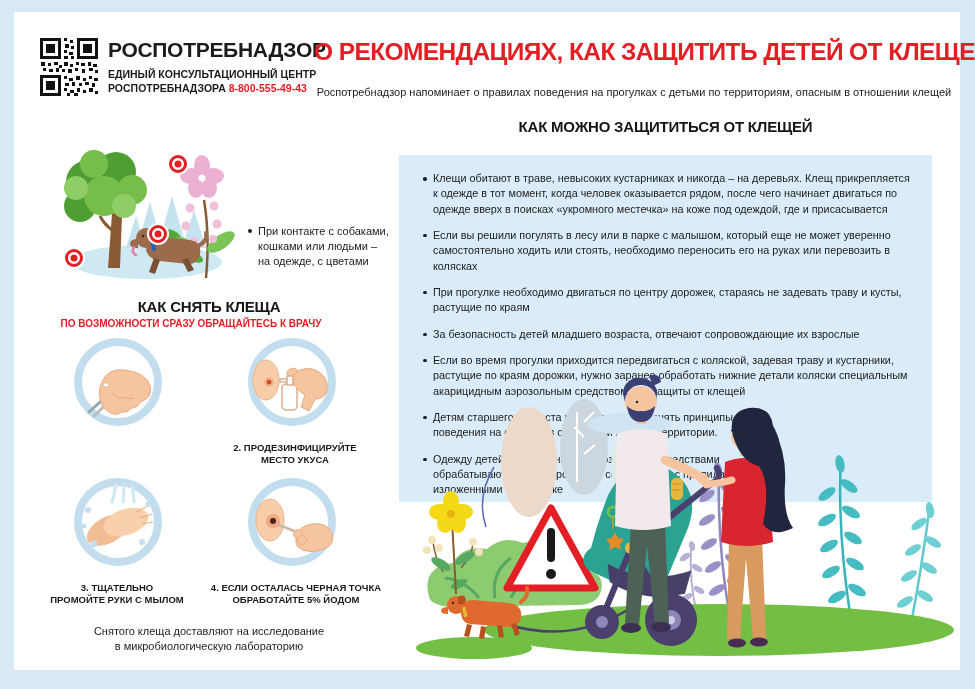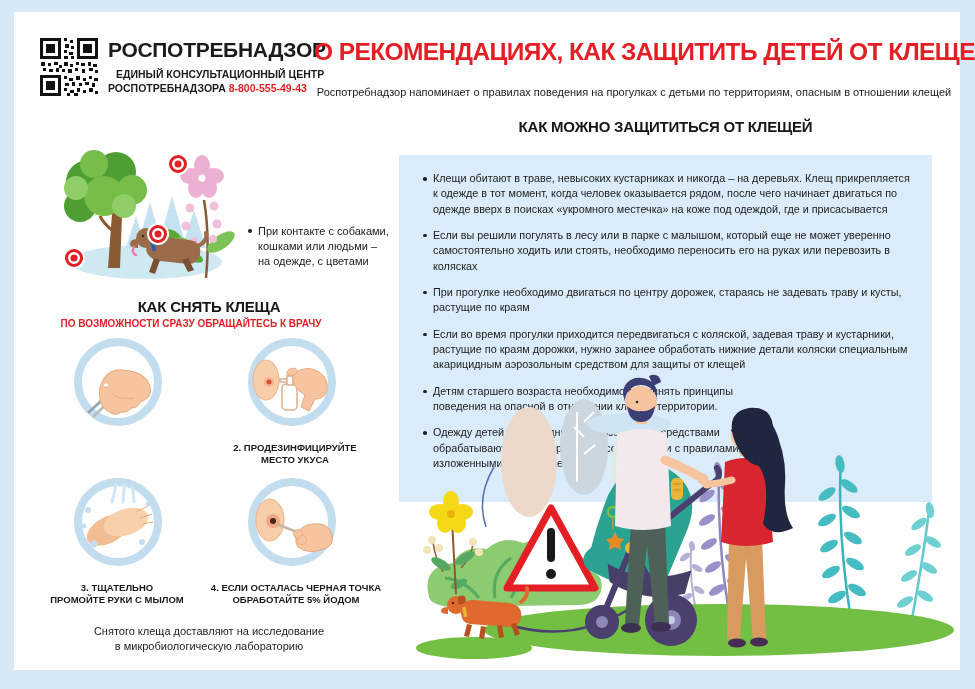--- a/index.html
+++ b/index.html
@@ -3,21 +3,21 @@
 <meta charset="utf-8">
 <style>
   html,body{margin:0;padding:0;}
   body{font-family:"Liberation Sans", sans-serif; background:#e8eef4;}
   .canvas{position:relative;width:975px;height:689px;background:var(--frame_blue,#d7e8f6);overflow:hidden;}
   .page{position:absolute;left:14px;top:12px;width:946px;height:658px;background:#fff;}
 
   
   .qr{position:absolute;left:26px;top:26px;width:58px;height:58px;}
   .logo{position:absolute;left:94px;top:26px;font-size:21px;font-weight:bold;letter-spacing:-0.3px;color:#1b1b1b;white-space:nowrap;}
-  .hc1{position:absolute;left:102px;top:56px;font-size:10.5px;font-weight:bold;color:#1b1b1b;white-space:nowrap;}
+  .hc1{position:absolute;left:94px;top:56px;font-size:10.5px;font-weight:bold;color:#1b1b1b;white-space:nowrap;}
   .hc2{position:absolute;left:94px;top:70px;font-size:10.5px;font-weight:bold;color:#1b1b1b;white-space:nowrap;}
   .hc2 .phone{color:var(--accent_red,#e31e25);}
   .titleblock{position:absolute;left:300px;right:6px;top:26px;text-align:center;}
   .title{font-size:24.5px;font-weight:bold;letter-spacing:-0.6px;color:var(--accent_red,#e31e25);white-space:nowrap;}
   .subtitle{position:absolute;left:300px;right:6px;top:74px;text-align:center;font-size:11px;color:#222;}
 
   
   .sec-h{font-size:15px;font-weight:bold;color:#161616;letter-spacing:-0.2px;text-align:center;}
   .where-h{position:absolute;left:30px;top:106px;width:330px;}
   .protect-h{position:absolute;left:385px;top:106px;width:533px;}
@@ -258,20 +258,21 @@
     <div class="lab-note">Снятого клеща доставляют на исследование
 в микробиологическую лабораторию</div>
 
     <div class="sec-h protect-h">КАК МОЖНО ЗАЩИТИТЬСЯ ОТ КЛЕЩЕЙ</div>
 
     <div class="infobox">
       <div class="pbullets">
         <div class="pbullet pb0">Клещи обитают в траве, невысоких кустарниках и никогда – на деревьях. Клещ прикрепляется к одежде в тот момент, когда человек оказывается рядом, после чего начинает двигаться по одежде вверх в поисках «укромного местечка» на коже под одеждой, где и присасывается</div>
         <div class="pbullet pb1">Если вы решили погулять в лесу или в парке с малышом, который еще не может уверенно самостоятельно ходить или стоять, необходимо переносить его на руках или перевозить в колясках</div>
         <div class="pbullet pb2">При прогулке необходимо двигаться по центру дорожек, стараясь не задевать траву и кусты, растущие по краям</div>
+        <div class="pbullet pb3">За безопасность детей младшего возраста, отвечают сопровождающие их взрослые</div>
         <div class="pbullet pb4">Если во время прогулки приходится передвигаться с коляской, задевая траву и кустарники, растущие по краям дорожки, нужно заранее обработать нижние детали коляски специальным акарицидным аэрозольным средством для защиты от клещей</div>
         <div class="pbullet pb5">Детям старшего возраста необходимо объяснять принципы поведения на опасной в отношении клещей территории.</div>
         <div class="pbullet pb6">Одежду детей акарицидными аэрозольными средствами обрабатывают только взрослые в соответствии с правилами, изложенными на этикетке</div>
       </div>
     </div>
 
     <svg class="scene" viewBox="0 0 560 305">
 
       <ellipse cx="130" cy="100" rx="28" ry="55" fill="#ecd9c9"></ellipse>
       <ellipse cx="185" cy="85" rx="24" ry="48" fill="#ccd6de"></ellipse>

